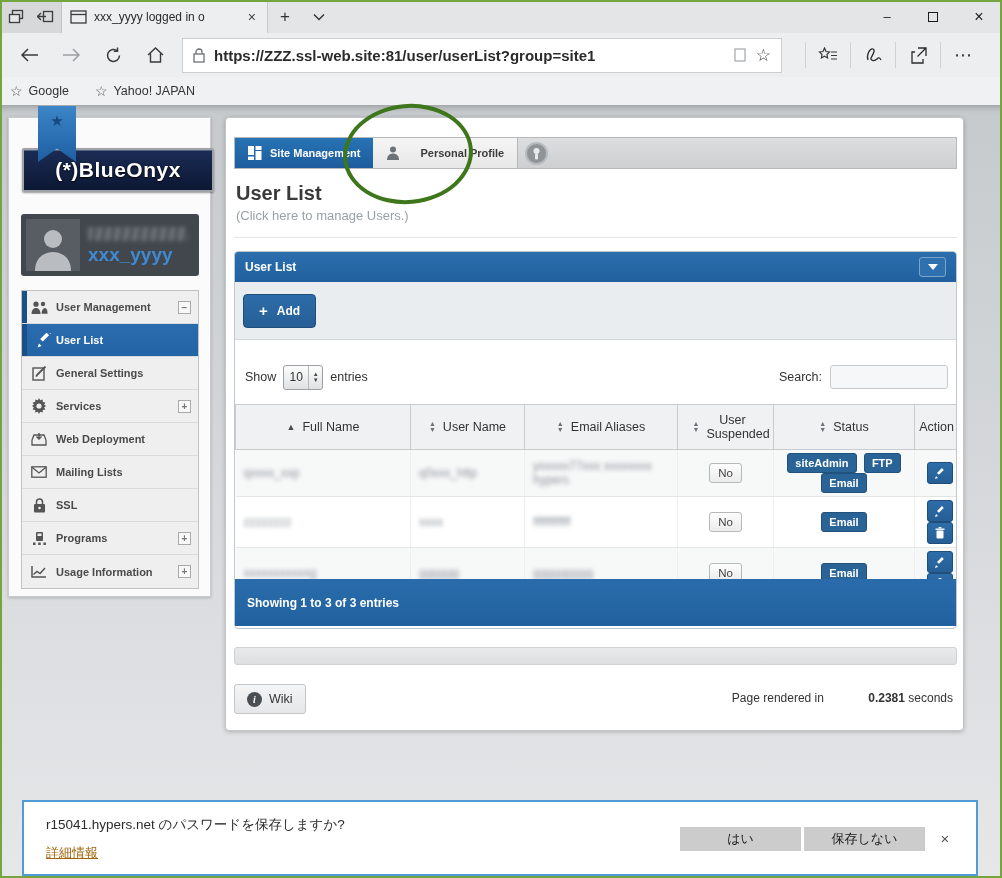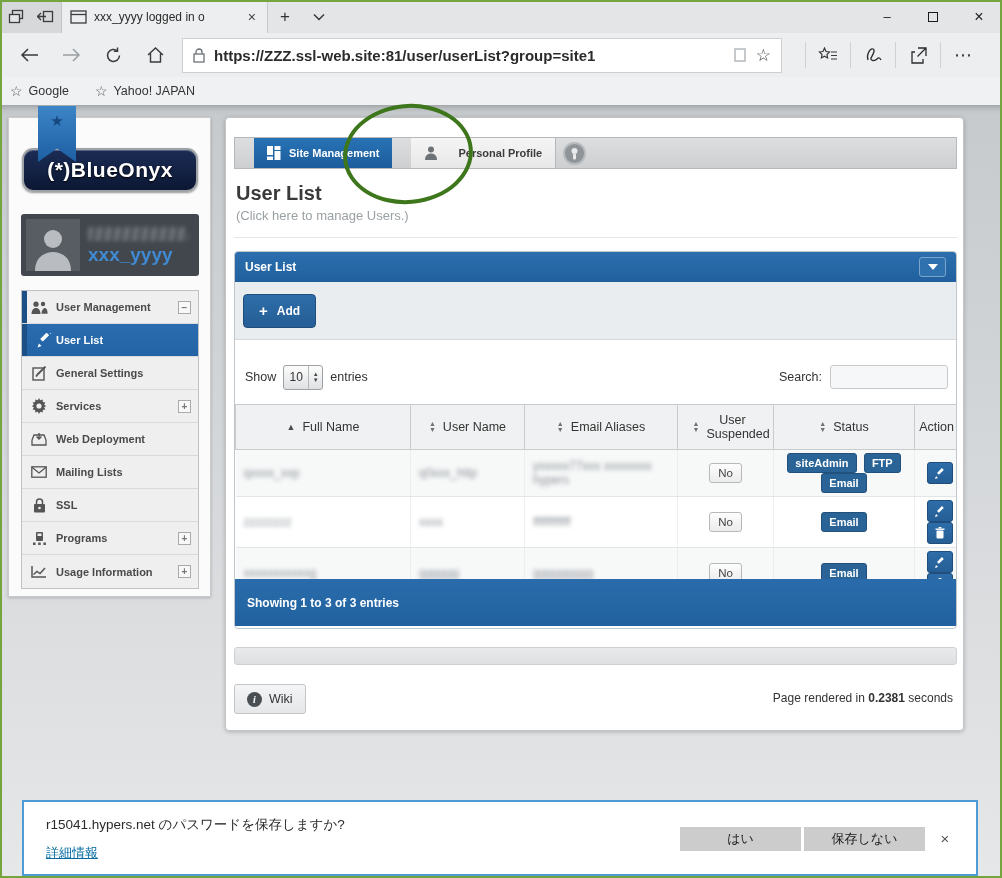--- a/index.html
+++ b/index.html
@@ -33,41 +33,41 @@
   .bm { display:flex; align-items:center; gap:6px; font-size:12.5px; color:#333; margin-right:18px; }
   .bm-star { font-size:14px; color:#555; }
 
   
   .viewport { position:absolute; left:0; top:105px; width:1002px; height:773px; background:linear-gradient(#c6cacd,#e6e7e9); box-shadow:inset 0 7px 9px -7px rgba(0,0,0,.35); }
 
   
   .sidebar { position:absolute; left:8px; top:12px; width:203px; height:480px; background:#fbfbfb; border:1px solid #c9cbcd; box-shadow:0 1px 3px rgba(0,0,0,.2); }
   .ribbon { position:absolute; left:38px; top:1px; width:38px; height:56px; background:linear-gradient(#3c85c6,#1d5fa3); clip-path:polygon(0 0,100% 0,100% 100%,50% 76%,0 100%); z-index:12; display:flex; justify-content:center; padding-top:6px; }
   .ribbon-star { color:#16497f; font-size:15px; }
-  .logo-plate { position:absolute; left:13px; top:30px; width:176px; height:44px; background:linear-gradient(#1b2c55,#0c1733); border:2px solid #9fa3a7; border-radius:11px; box-shadow:inset 0 1px 0 rgba(255,255,255,.25), 0 1px 2px rgba(0,0,0,.4); display:flex; align-items:center; justify-content:center; }
+  .logo-plate { position:absolute; left:13px; top:30px; width:192px; height:44px; background:linear-gradient(#1b2c55,#0c1733); border:2px solid #9fa3a7; border-radius:2px; box-shadow:inset 0 1px 0 rgba(255,255,255,.25), 0 1px 2px rgba(0,0,0,.4); display:flex; align-items:center; justify-content:center; }
   .logo-text { color:#fff; font-weight:bold; font-size:21px; letter-spacing:.5px; text-shadow:0 1px 2px #000; }
   .usercard { position:absolute; left:12px; top:96px; width:178px; height:62px; background:#42474d; border-radius:3px; display:flex; align-items:center; padding:5px; }
   .avatar { width:54px; height:52px; background:#585d63; display:flex; align-items:flex-end; justify-content:center; overflow:hidden; }
   .userinfo { flex:1; padding-left:8px; }
   .scribble { height:14px; margin:2px 6px 3px 0; background:repeating-linear-gradient(100deg,#6c7177 0 6px,#42474d 6px 9px); filter:blur(2px); border-radius:2px; }
   .username { color:#3f8ad2; font-weight:bold; font-size:19px; }
 
   .menu { position:absolute; left:12px; top:172px; width:178px; border:1px solid #bfc1c3; }
   .mi { position:relative; height:33px; background:#efefef; border-bottom:1px solid #d9dadb; display:flex; align-items:center; font-size:11px; font-weight:bold; color:#4a4a4a; }
   .mi:last-child { border-bottom:none; }
   .mi .mic { width:34px; display:flex; justify-content:center; color:#555; }
   .mi.group-active { box-shadow:inset 5px 0 0 #1c4f86; }
   .mi.active { background:linear-gradient(#2b6cb0,#2264a5); color:#fff; box-shadow:inset 5px 0 0 #1c4f86; }
   .mi.active .mic { color:#fff; padding-left:10px; }
   .expbox { position:absolute; right:7px; top:10px; width:13px; height:13px; border:1px solid #a8aaac; background:#f8f8f8; font-size:10px; line-height:11px; text-align:center; color:#777; }
 
   
   .maincard { position:absolute; left:225px; top:12px; width:739px; height:614px; background:#fff; border:1px solid #c3c5c7; border-radius:4px; box-shadow:0 1px 4px rgba(0,0,0,.22); }
   .mtabbar { position:absolute; left:8px; top:19px; width:723px; height:32px; background:linear-gradient(#dcdee0,#cdcfd1); border:1px solid #b6b8ba; display:flex; align-items:stretch; }
-  .mtab { display:flex; align-items:center; gap:8px; padding:0 13px; font-size:11px; font-weight:bold;margin-left:19px; }
+  .mtab { display:flex; align-items:center; gap:8px; padding:0 13px; font-size:11px; font-weight:bold; }
   .mtab.active { background:linear-gradient(#2773b5,#1d5c9c); color:#fff; }
   .mtab.inactive { background:linear-gradient(#f5f5f5,#e7e7e7); color:#3c3c3c; border-right:1px solid #b6b8ba;gap:20px; }
   .roundic { width:23px; height:23px; border-radius:50%; background:#8f9499; border:2px solid #b7bbbe; align-self:center; margin-left:7px; display:flex; align-items:center; justify-content:center; }
   .annot-ellipse { position:absolute; left:117px; top:-14px; width:130px; height:100px; border:4px solid #3e761c; border-radius:50%; transform:rotate(-5deg); z-index:30; pointer-events:none; }
 
   .pagehead { position:absolute; left:10px; top:64px; }
   .pagehead h1 { font-size:20px; color:#3a3a3a; }
   .pagehead .sub { font-size:13px; color:#9aa0a4; margin-top:3px; }
   .hdivider { position:absolute; left:8px; top:119px; width:723px; border-top:1px solid #e4e5e6; }
 
@@ -102,26 +102,26 @@
   .pfoot { position:absolute; left:0; top:327px; width:723px; height:47px; background:linear-gradient(#2a6cab,#2161a0); display:flex; align-items:center; padding:0 12px; }
   .pfoot-info { color:#fff; font-size:12px; font-weight:bold; }
   .pager { margin-left:auto; display:flex; }
   .pg-btn { height:25px; padding:0 12px; margin-left:2px; background:#d6d6d6; color:#8a8f93; font-size:12.5px; display:flex; align-items:center; }
   .pg-btn.active { background:#16416b; color:#fff; font-weight:bold; padding:0 10px; }
 
   .strip { position:absolute; left:8px; top:529px; width:723px; height:18px; background:linear-gradient(#e9eaec,#dddfe1); border:1px solid #cfd2d4; border-radius:3px; }
   .wiki-btn { position:absolute; left:8px; top:566px; height:30px; background:linear-gradient(#f4f5f6,#e4e6e8); border:1px solid #c3c5c7; border-radius:3px; display:flex; align-items:center; gap:7px; padding:0 12px; font-size:12.5px; color:#333; }
   .info-ic { width:15px; height:15px; border-radius:50%; background:#4a4f54; color:#fff; font-size:10px; font-weight:bold; display:flex; align-items:center; justify-content:center; font-family:"Liberation Serif",serif; font-style:italic; }
   .renderline { position:absolute; right:10px; top:573px; font-size:12px; color:#333; }
-  .renderline b { font-weight:bold; }
+  .renderline b { font-weight:bold;margin-left:41px; }
 
   
   .pwdialog { position:absolute; left:22px; top:695px; width:956px; height:76px; background:#fff; border:2px solid #4f9bd5; }
   .pw-msg { position:absolute; left:22px; top:14px; font-size:13.5px; color:#2b2b2b; }
-  .pw-link { position:absolute; left:22px; top:42px; font-size:13px; color:#0369a1; text-decoration:underline; }
+  .pw-link { position:absolute; left:22px; top:42px; font-size:13px; color:#a16207; text-decoration:underline; }
   .pw-actions { position:absolute; right:14px; top:21px; display:flex; align-items:center; gap:3px; }
   .pw-btn { width:121px; height:24px; background:#cccccc; border:none; font-size:13px; color:#1a1a1a; display:flex; align-items:center; justify-content:center; font-family:"Liberation Sans",sans-serif; }
   .pw-close { width:34px; height:31px; display:flex; align-items:center; justify-content:center; color:#555; font-size:15px; }
 
   svg { display:block; }
 </style>
 </head>
 <body>
 
 <div class="titlebar">

